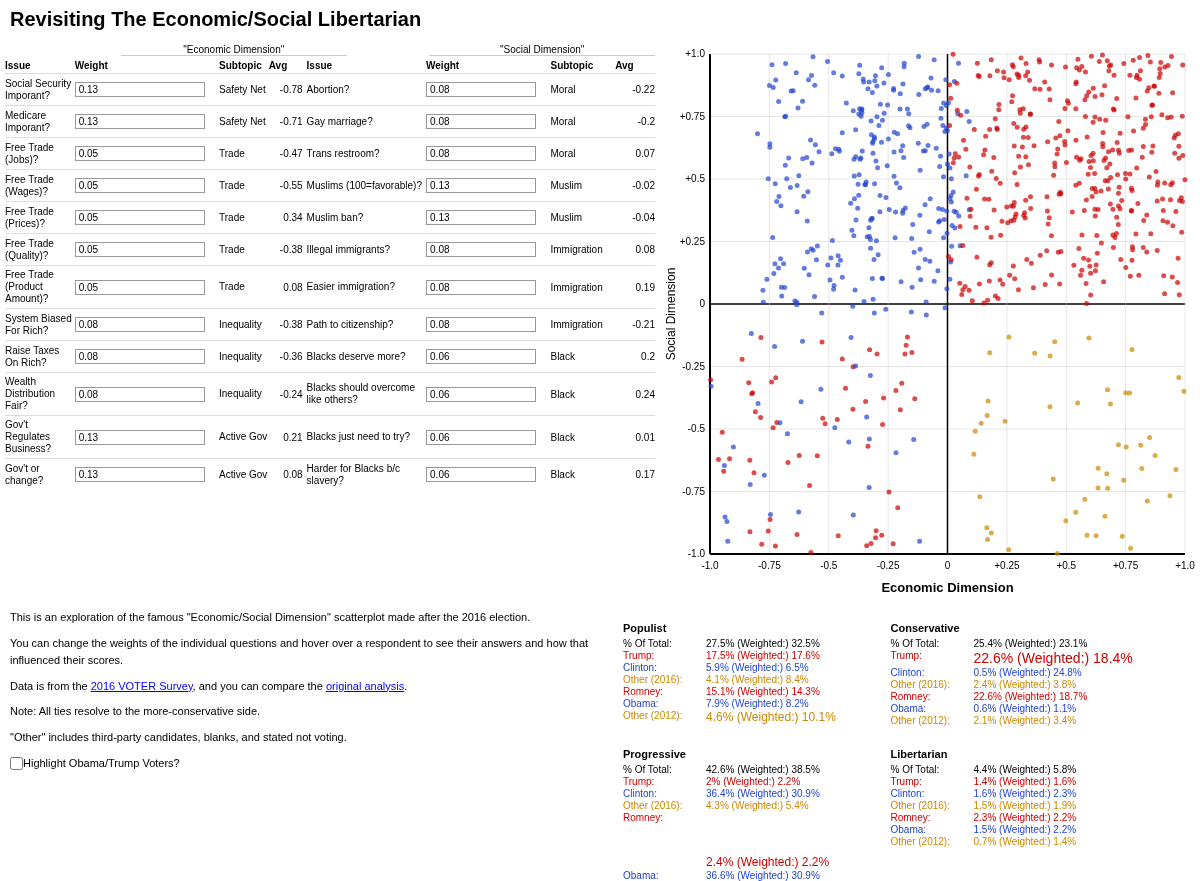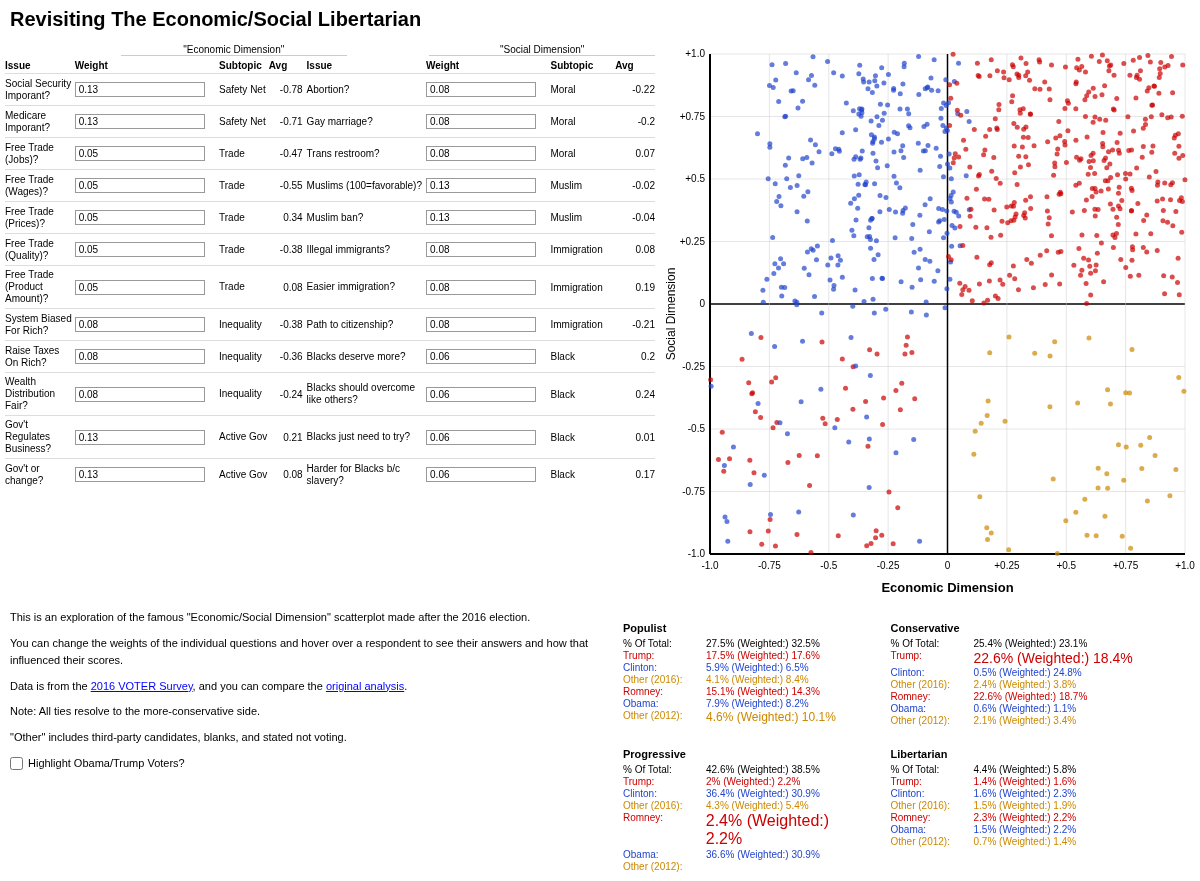--- a/index.html
+++ b/index.html
@@ -38,21 +38,21 @@
     .cell-avg2 { width: 40px; font-size: 10px; text-align: right; }
     
     .right-panel { width: 540px; padding: 5px; }
     
     .scatter-container { position: relative; width: 530px; height: 550px; }
     
     .bottom-section { display: flex; flex-direction: row; padding: 10px; }
     .bottom-left { width: 600px; font-size: 11px; line-height: 1.6; }
     .bottom-left a { color: blue; }
     .bottom-left p { margin-bottom: 8px; }
-    .checkbox-row { display: flex; align-items: center; gap: 5px; margin-top: 5px; }
+    .checkbox-row { display: flex; align-items: center; margin-top: 5px; }
     .checkbox-row input { margin: 0; }
     
     .bottom-right { width: 540px; padding: 5px; font-size: 10px; }
     .quadrant-grid { display: grid; grid-template-columns: 1fr 1fr; gap: 15px; padding: 5px; }
     .quadrant-box { padding: 3px; }
     .quadrant-title { font-weight: bold; font-size: 11px; margin-bottom: 4px; }
     .quadrant-row { display: flex; gap: 3px; margin-bottom: 1px; }
   </style>
 </head>
 <body>
@@ -1140,21 +1140,21 @@
             <div class="quadrant-row">
               <span style="width:80px;color:#2244cc;font-size:10px;">Clinton:</span>
               <span style="color:#2244cc;font-size:10px;">36.4% (Weighted:) 30.9%</span>
             </div>
             <div class="quadrant-row">
               <span style="width:80px;color:#cc8800;font-size:10px;">Other (2016):</span>
               <span style="color:#cc8800;font-size:10px;">4.3% (Weighted:) 5.4%</span>
             </div>
             <div class="quadrant-row">
               <span style="width:80px;color:#cc0000;font-size:10px;">Romney:</span>
-              <span style="color:#cc0000;font-size:16px;">2.4% (Weighted:) 2.2%</span>
+              <span style="color:#cc0000;font-size:12px;margin-top:43px;">2.4% (Weighted:) 2.2%</span>
             </div>
             <div class="quadrant-row">
               <span style="width:80px;color:#2244cc;font-size:10px;">Obama:</span>
               <span style="color:#2244cc;font-size:10px;">36.6% (Weighted:) 30.9%</span>
             </div>
             <div class="quadrant-row">
               <span style="width:80px;color:#cc8800;font-size:10px;">Other (2012):</span>
               <span style="color:#cc8800;font-size:10px;margin-top:46px;">3.7% (Weighted:) 5.4%</span>
             </div>
           </div>

